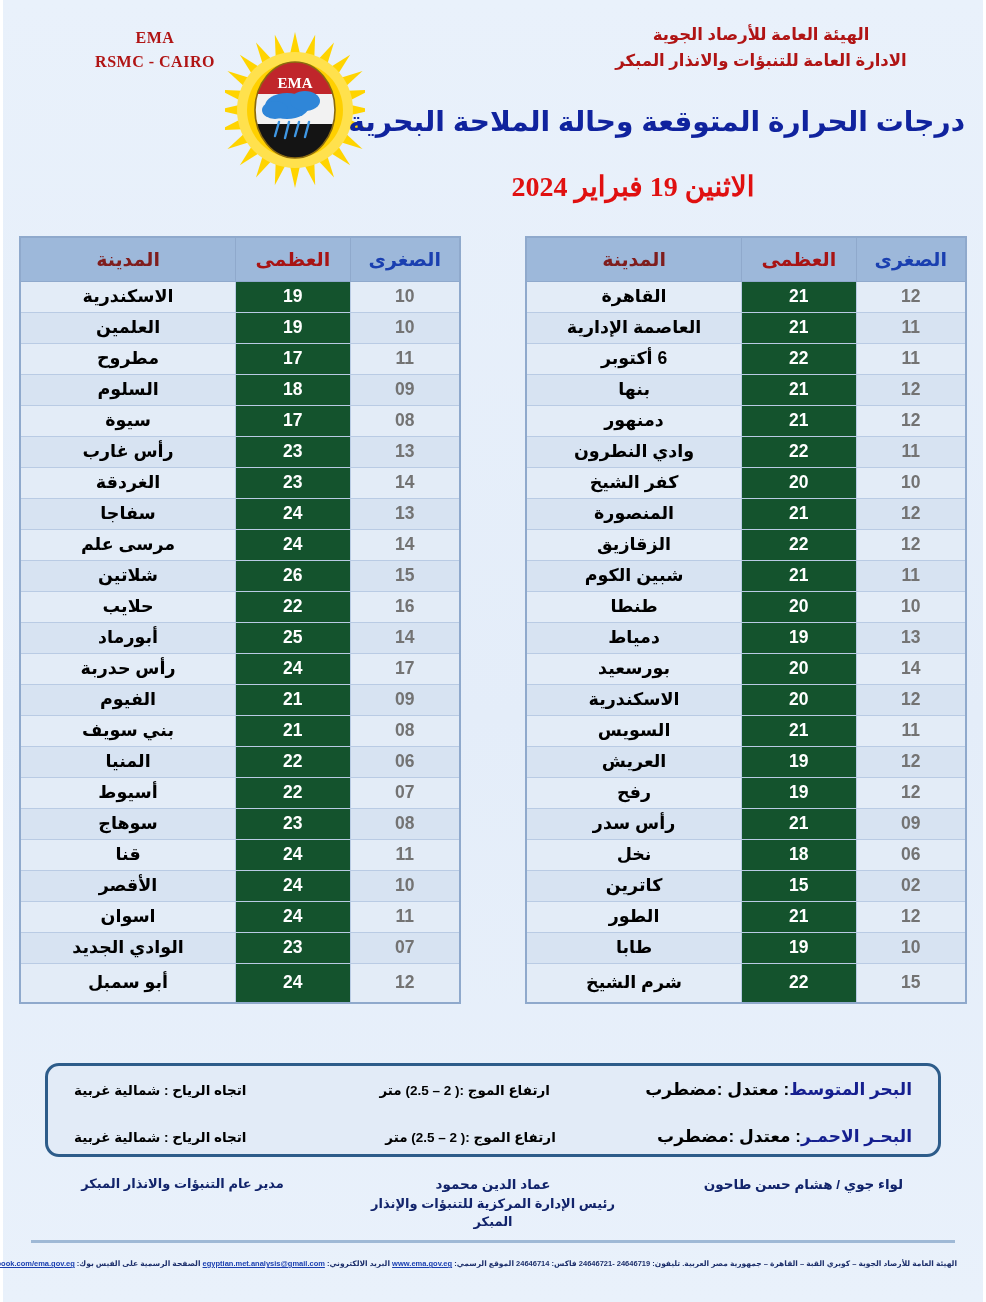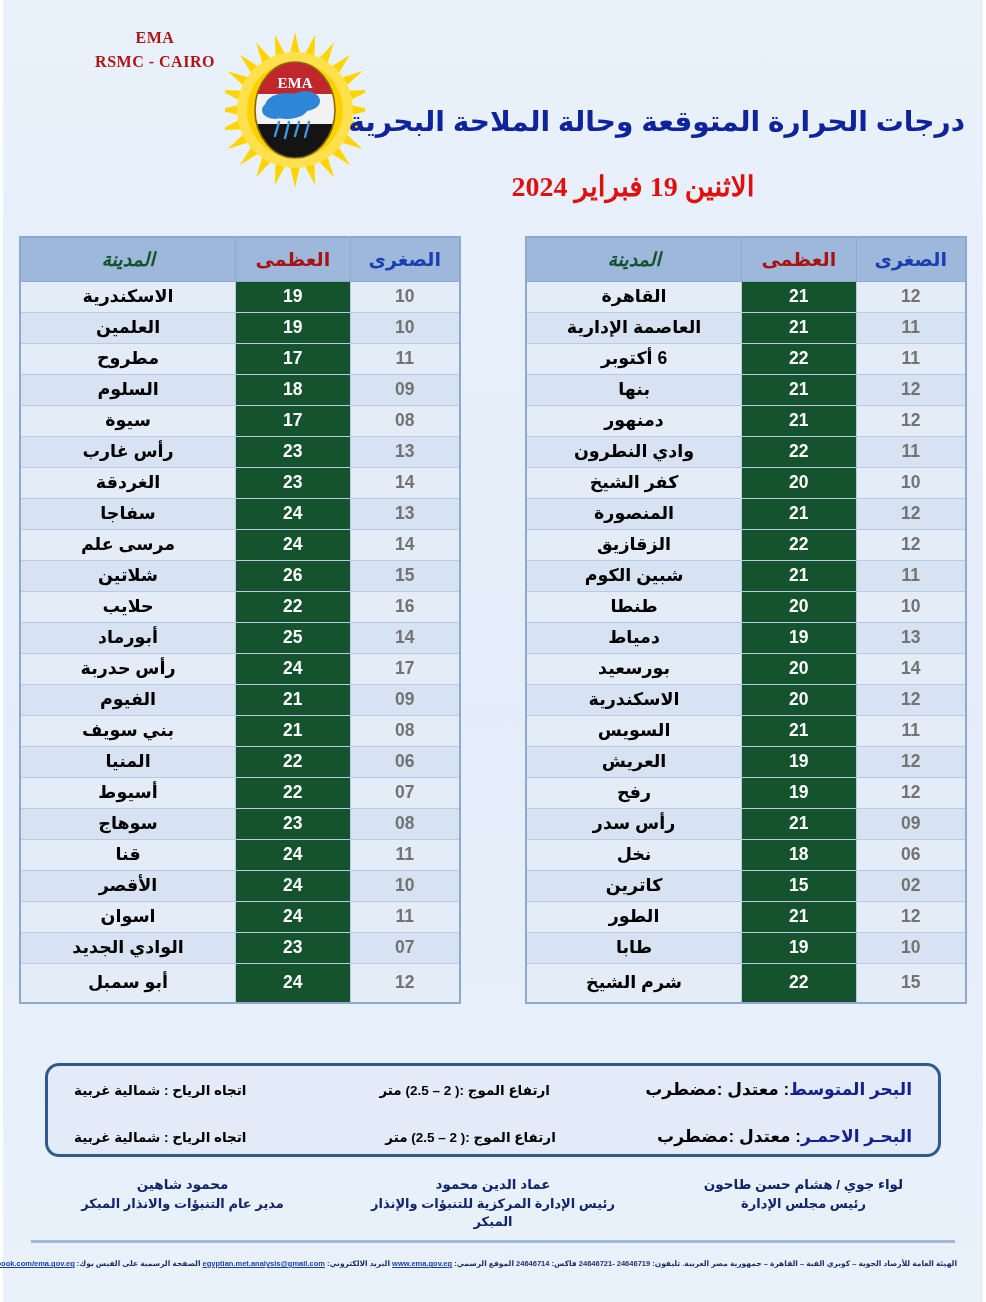--- a/index.html
+++ b/index.html
@@ -113,21 +113,21 @@
   table.fc col.c-min  { width: 25%; }
 
   table.fc thead th {
     background: #9db8da;
     border: 1px solid #8fa9cc;
     height: 44px;
     font-size: 19px;
     font-weight: bold;
     padding: 0 8px;
   }
-  th.h-city { color: #14532d; text-align: center; font-style: italic; }
+  th.h-city { color: #7f1d1d; text-align: center; }
   th.h-max  { color: #a81414; text-align: center; }
   th.h-min  { color: #1a3fb0; text-align: center; }
 
   table.fc tbody td {
     height: 31px;
     border: 1px solid #b9cbe4;
     font-size: 17.5px;
     font-weight: bold;
     padding: 0 10px;
     line-height: 1;
@@ -309,20 +309,24 @@
               <line x1="4" y1="12" x2="0" y2="26"></line>
               <line x1="14" y1="12" x2="10" y2="27"></line>
             </g>
           </g>
           <ellipse rx="40" ry="48" fill="none" stroke="#8a6a10" stroke-width="1.6"></ellipse>
           <text x="0" y="-22" text-anchor="middle" font-family="Liberation Serif, serif" font-size="15" font-weight="bold" fill="#ffffff">EMA</text>
         </g>
       </svg>
     </div>
 
+    <div class="org-names">
+      <div>الهيئة العامة للأرصاد الجوية</div>
+      <div>الادارة العامة للتنبؤات والانذار المبكر</div>
+    </div>
 
     <div class="doc-title">درجات الحرارة المتوقعة وحالة الملاحة البحرية</div>
     <div class="doc-date">الاثنين  19 فبراير 2024</div>
   </div>
 
   <div class="tables-row">
 
     <div class="tbl-holder right">
       <table class="fc" id="tbl-right">
         <colgroup>
@@ -605,28 +609,26 @@
         <span class="sea-label">البحـر الاحمـر</span><span>: معتدل :مضطرب</span>
       </div>
       <div class="sea-wave">ارتفاع الموج  :( 2 – 2.5) متر</div>
       <div class="sea-wind">اتجاه الرياح : شمالية غربية</div>
     </div>
   </div>
 
   <div class="signatures">
     <div class="sig">
       <div class="sig-name">لواء جوي / هشام حسن طاحون</div>
-      <div class="sig-title">رئيس مجلس الإدارة</div>
     </div>
     <div class="sig">
       <div class="sig-name">عماد الدين محمود</div>
       <div class="sig-title">رئيس الإدارة المركزية للتنبؤات والإنذار المبكر</div>
     </div>
     <div class="sig">
-      <div class="sig-name">محمود شاهين</div>
       <div class="sig-title">مدير عام التنبؤات والانذار المبكر</div>
     </div>
   </div>
 
   <div class="rule"></div>
 
   <div class="fineprint">
     <span>الهيئة العامة للأرصاد الجوية – كوبري القبة – القاهرة – جمهورية مصر العربية. تليفون: 24646719 -24646721 فاكس: 24646714</span>
     <span>الموقع الرسمي:</span>
     <span class="lnk">www.ema.gov.eg</span>

